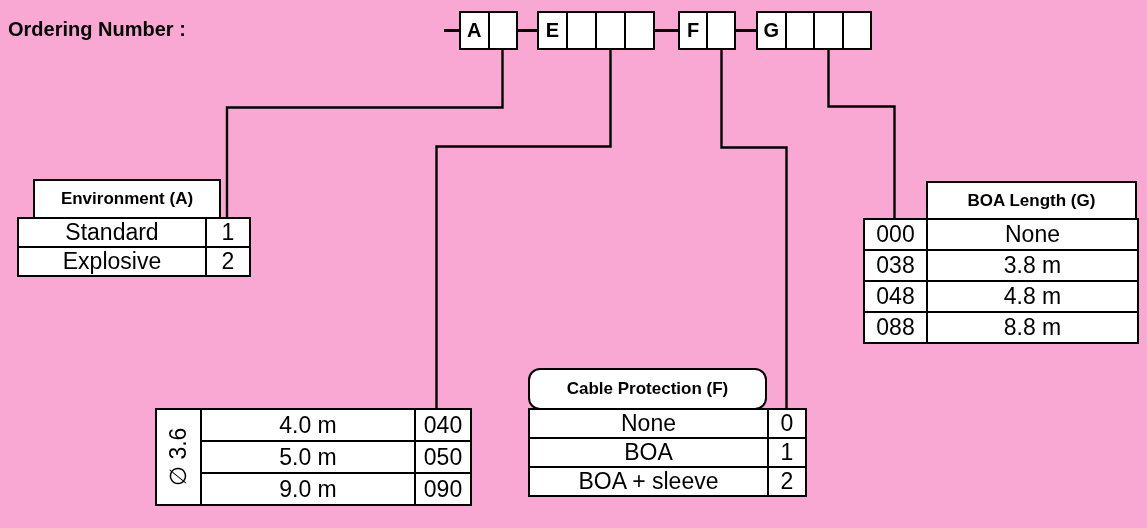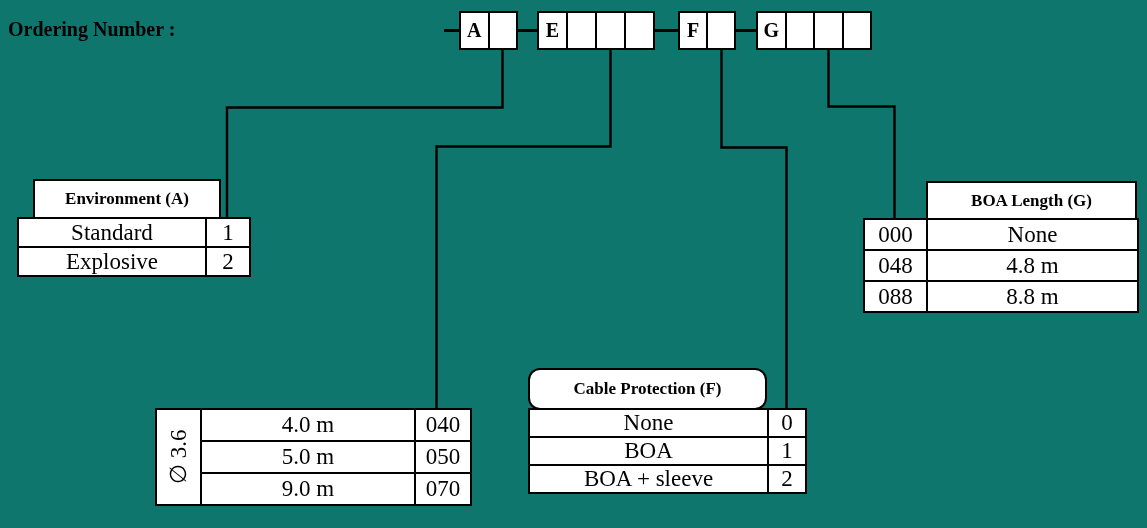--- a/index.html
+++ b/index.html
@@ -4,22 +4,22 @@
 <style>
   html, body {
     margin: 0;
     padding: 0;
     background: #ffffff;
   }
   .canvas {
     position: relative;
     width: 1147px;
     height: 528px;
-    background: #0f766e;
-    font-family: Liberation Serif, serif;
+    background: #f9a8d4;
+    font-family: Liberation Sans, sans-serif;
     color: #000000;
     overflow: hidden;
   }
   .lines {
     position: absolute;
     left: 0;
     top: 0;
   }
   .title-label, .title-code {
     position: absolute;
@@ -155,21 +155,21 @@
       <td class="dia" rowspan="3" style="width:43px;">∅ 3.6</td>
       <td style="width:212px; height:30px;border-radius:9px;">4.0 m</td>
       <td style="width:54px;">040</td>
     </tr>
     <tr>
       <td style="height:30px;">5.0 m</td>
       <td>050</td>
     </tr>
     <tr>
       <td style="height:30px;">9.0 m</td>
-      <td>070</td>
+      <td>090</td>
     </tr>
   </tbody>
     </table>
 
   <div class="hdrbox" style="left:528px; top:368px; width:239px; height:42px;border-radius:12px;">Cable Protection (F)</div>
   <table class="dt" style="left:528px; top:408px; width:277px;">
     <tbody>
         <tr>
       <td style="width:237px; height:26px;">None</td>
       <td style="width:36px;">0</td>
@@ -186,20 +186,24 @@
     </table>
 
   <div class="hdrbox" style="left:926px; top:181px; width:211px; height:39px;">BOA Length (G)</div>
   <table class="dt" style="left:863px; top:218px; width:274px;">
     <tbody>
         <tr>
       <td style="width:61px; height:29px;">000</td>
       <td style="width:209px;">None</td>
     </tr>
     <tr>
+      <td style="height:29px;">038</td>
+      <td>3.8 m</td>
+    </tr>
+    <tr>
       <td style="height:29px;">048</td>
       <td>4.8 m</td>
     </tr>
     <tr>
       <td style="height:29px;">088</td>
       <td>8.8 m</td>
     </tr>
   </tbody>
     </table>
 

